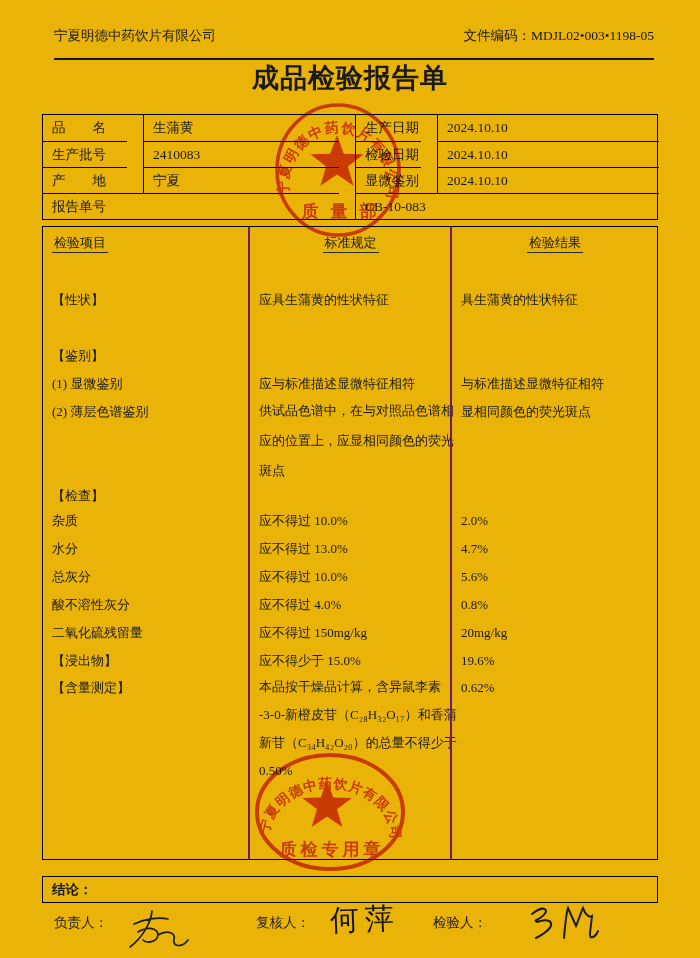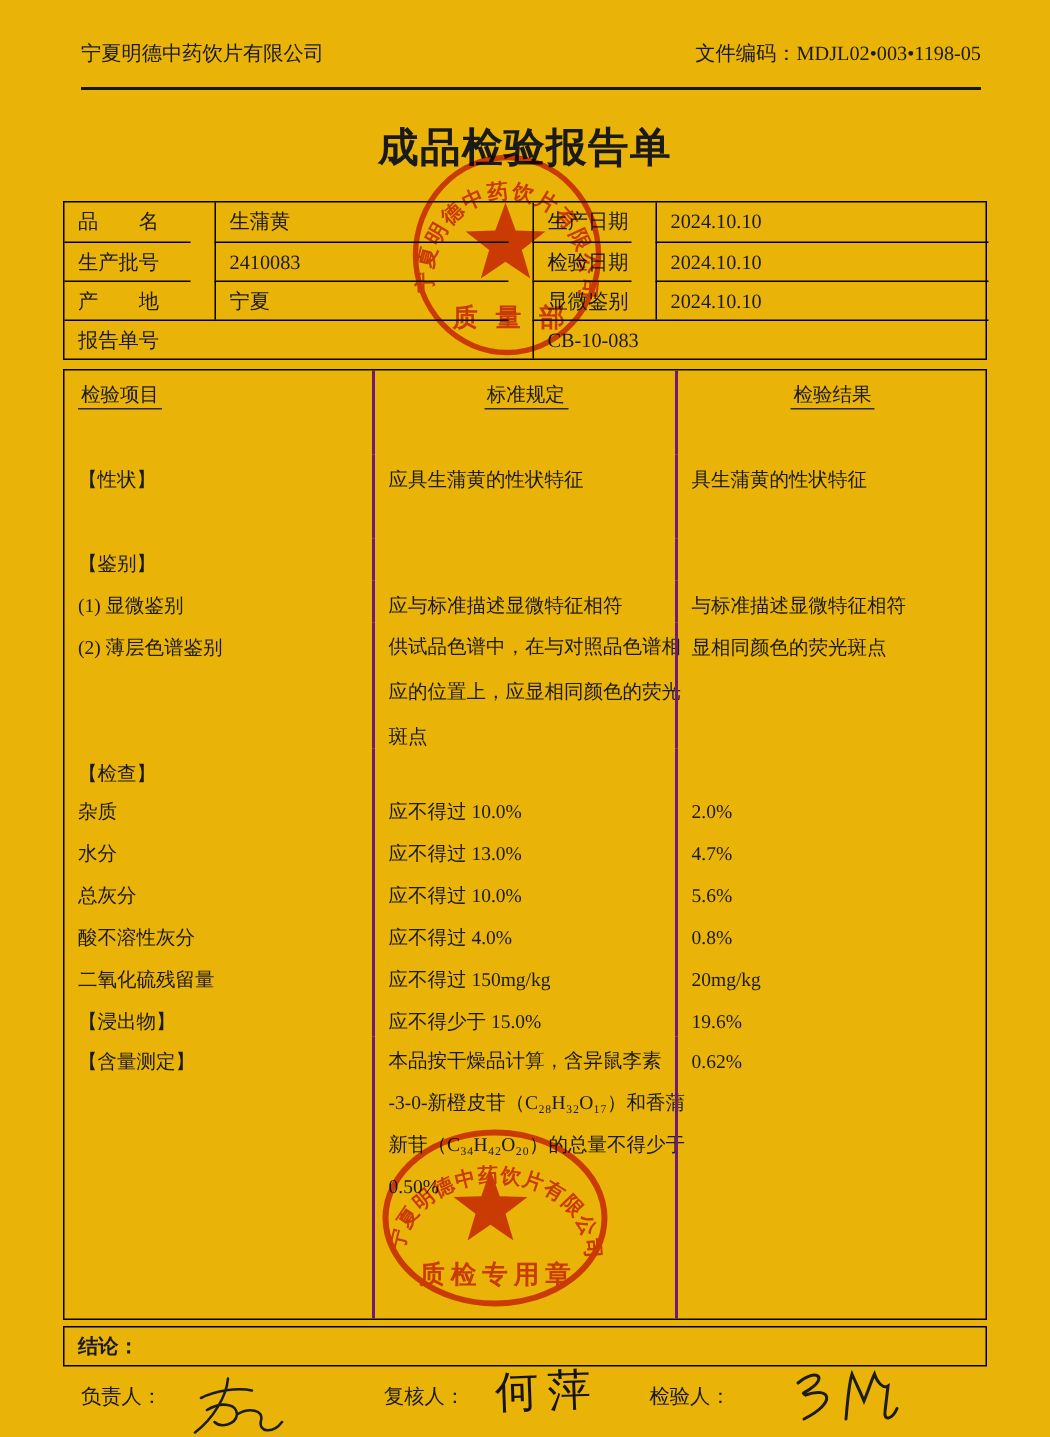--- a/index.html
+++ b/index.html
@@ -14,21 +14,21 @@
   
   .doc-header {
     margin:0 46px 0 54px; padding:27px 0 13px;
     border-bottom:2px solid #161616;
     display:flex; justify-content:space-between; align-items:flex-end;
     font-size:13.5px;
   }
   .doc-code { white-space:nowrap; }
 
   .title {
-    margin-top:20px; text-align:center;
+    text-align:center;
     font-size:27px; font-weight:bold; letter-spacing:1px;
   }
 
   
   .info-table {
     margin:18px 42px 0; width:616px;
     border:1px solid #000;
     display:grid;
     grid-template-columns:84px 212px 82px 238px;
     grid-template-rows:26px 26px 26px 26px;
@@ -53,21 +53,21 @@
   .dc { padding:8px 8px 0 9px; line-height:17px; }
   .dh { padding-top:7px; }
   .dh.c { text-align:center; }
   .dh span { border-bottom:1px solid #2a2a2a; padding:0 2px 2px; }
   .ml { padding-top:2px; }
   .ml .ln  { line-height:30px; white-space:nowrap;font-family:Liberation Mono, monospace; }
   .ml .ln28{ line-height:28px; white-space:nowrap; }
 
   
   .conclusion {
-    margin:4px 42px 0; width:616px; height:27px;
+    margin:16px 42px 0; width:616px; height:27px;
     border:1px solid #000;
     display:flex; align-items:center; padding-left:9px;
     font-size:13.5px;
   }
   .conclusion b { font-weight:bold; margin-right:2px; }
 
   
   .signatures { position:relative; margin:3px 42px 0; height:56px; font-size:13.5px; }
   .sig-label { position:absolute; top:8px; }
   .lbl-resp { left:12px; } .lbl-rev { left:214px; } .lbl-insp { left:391px; }

